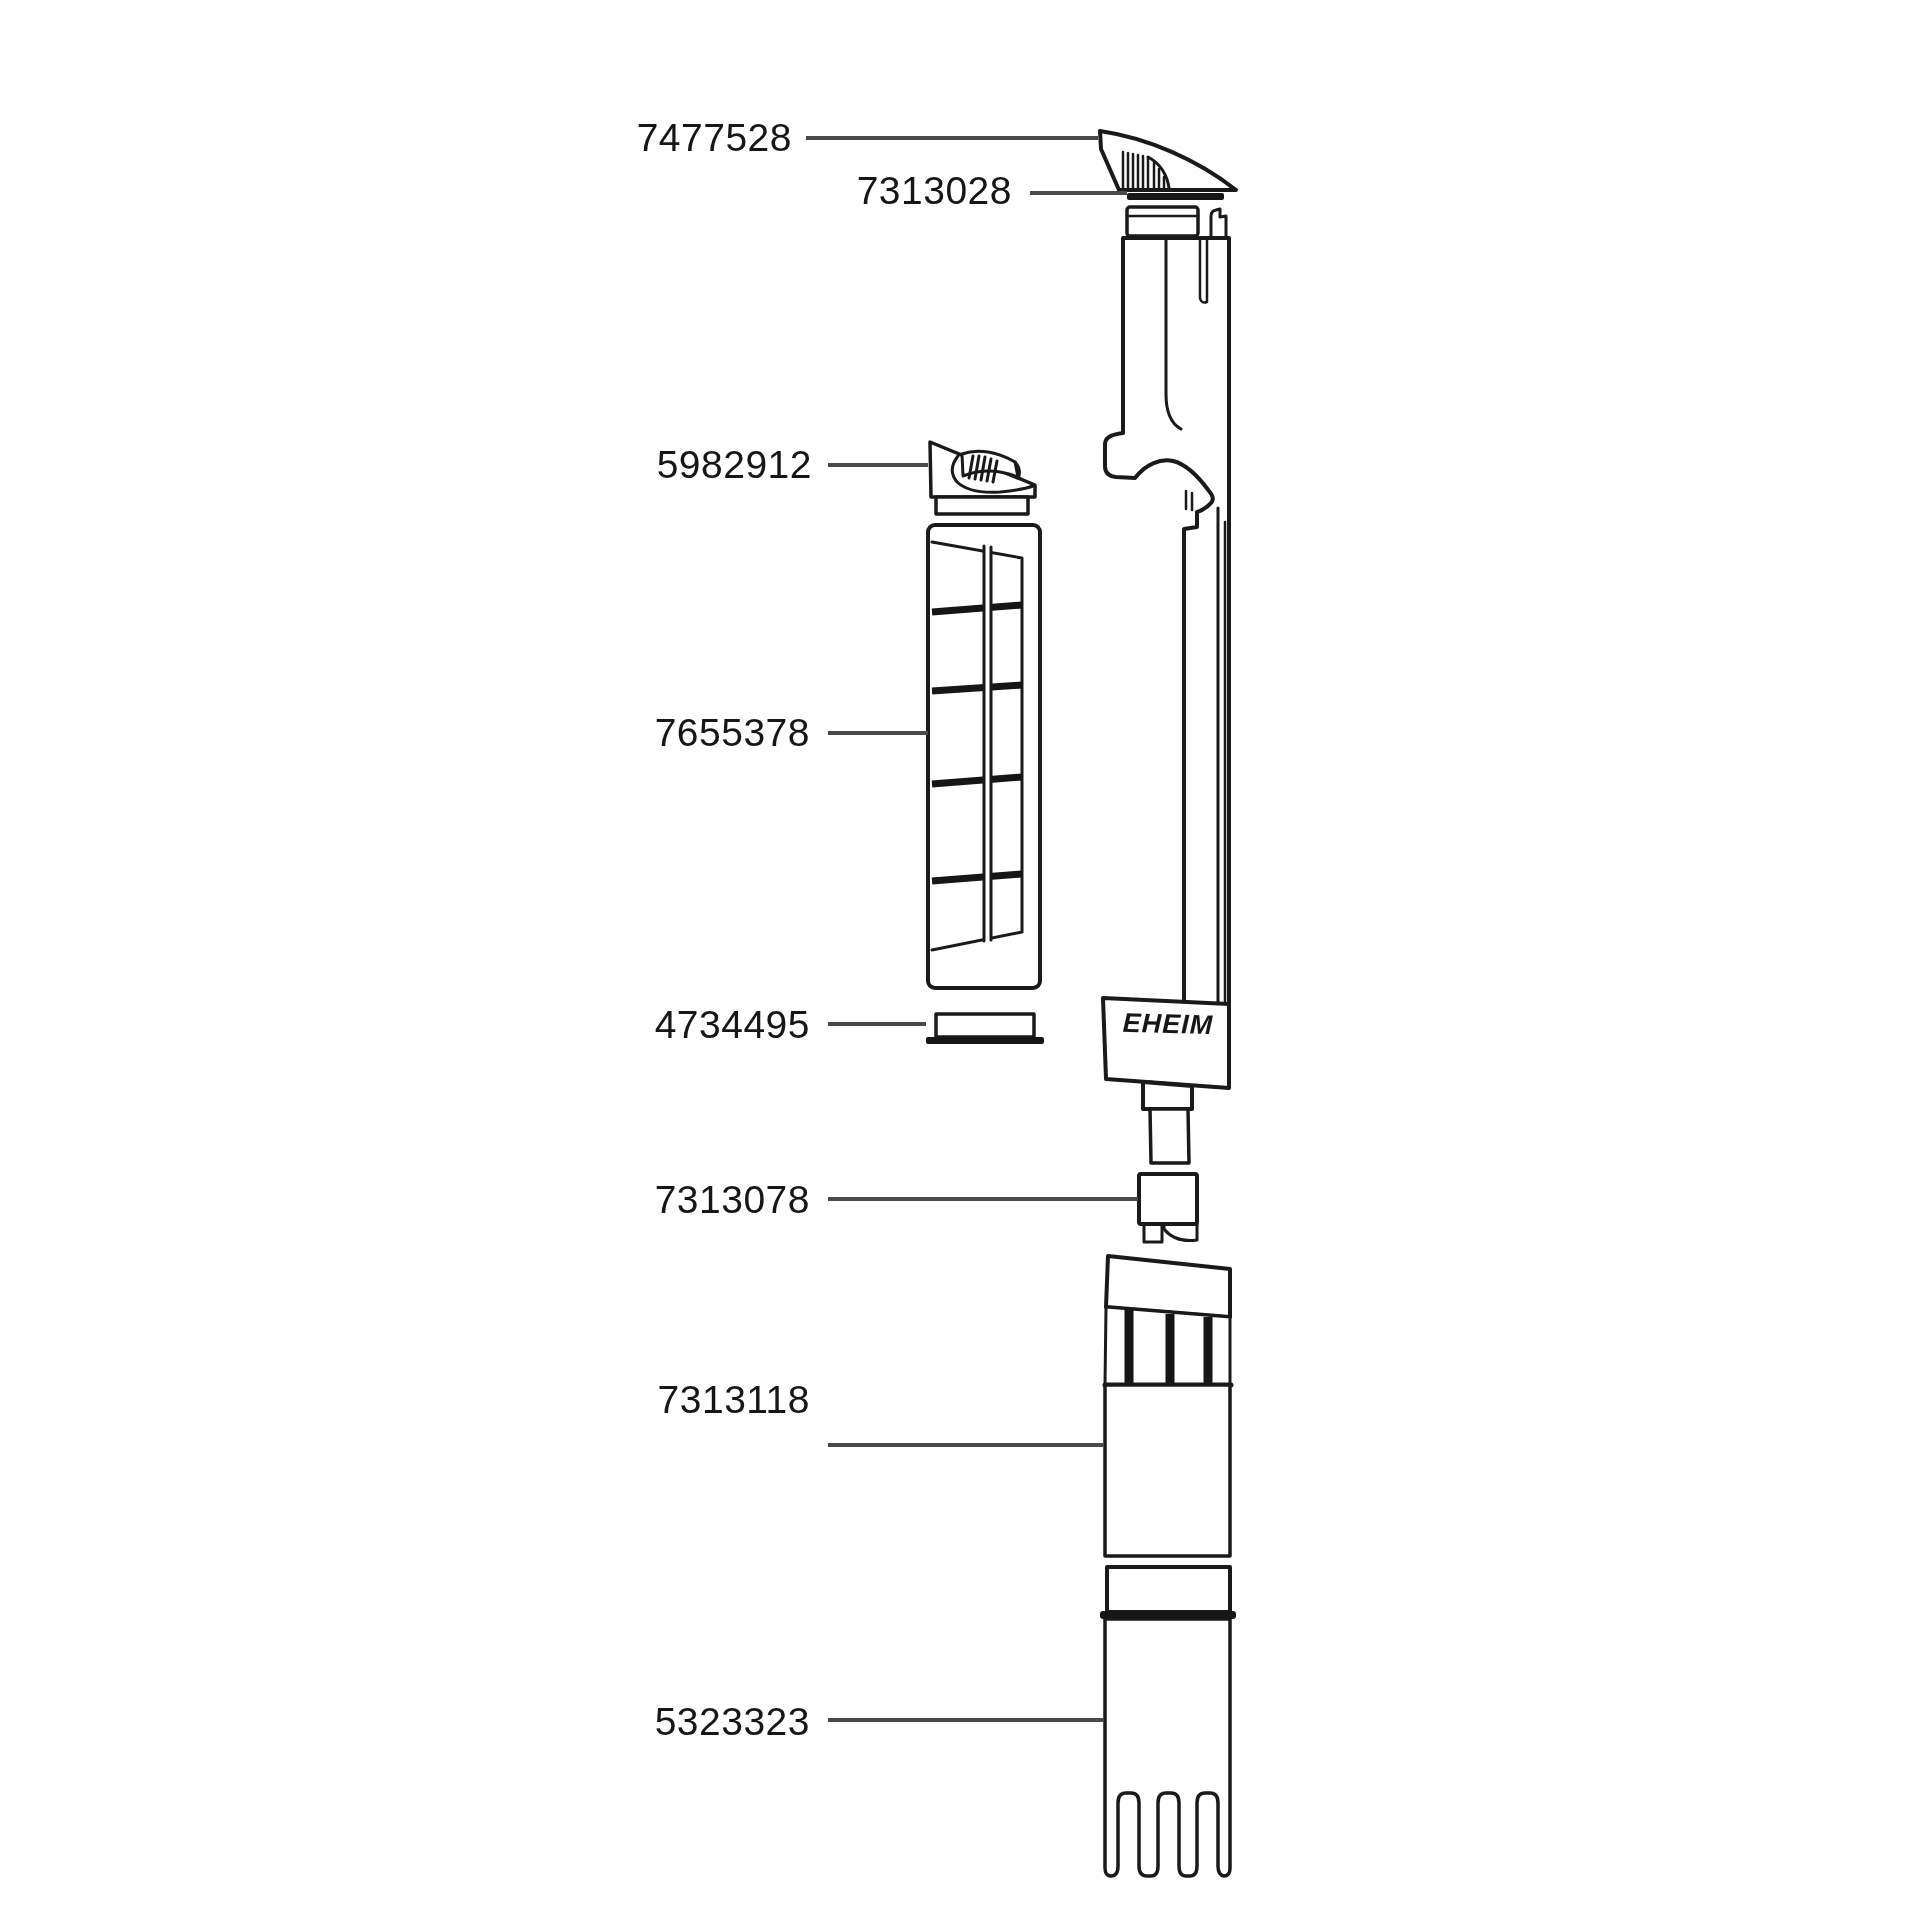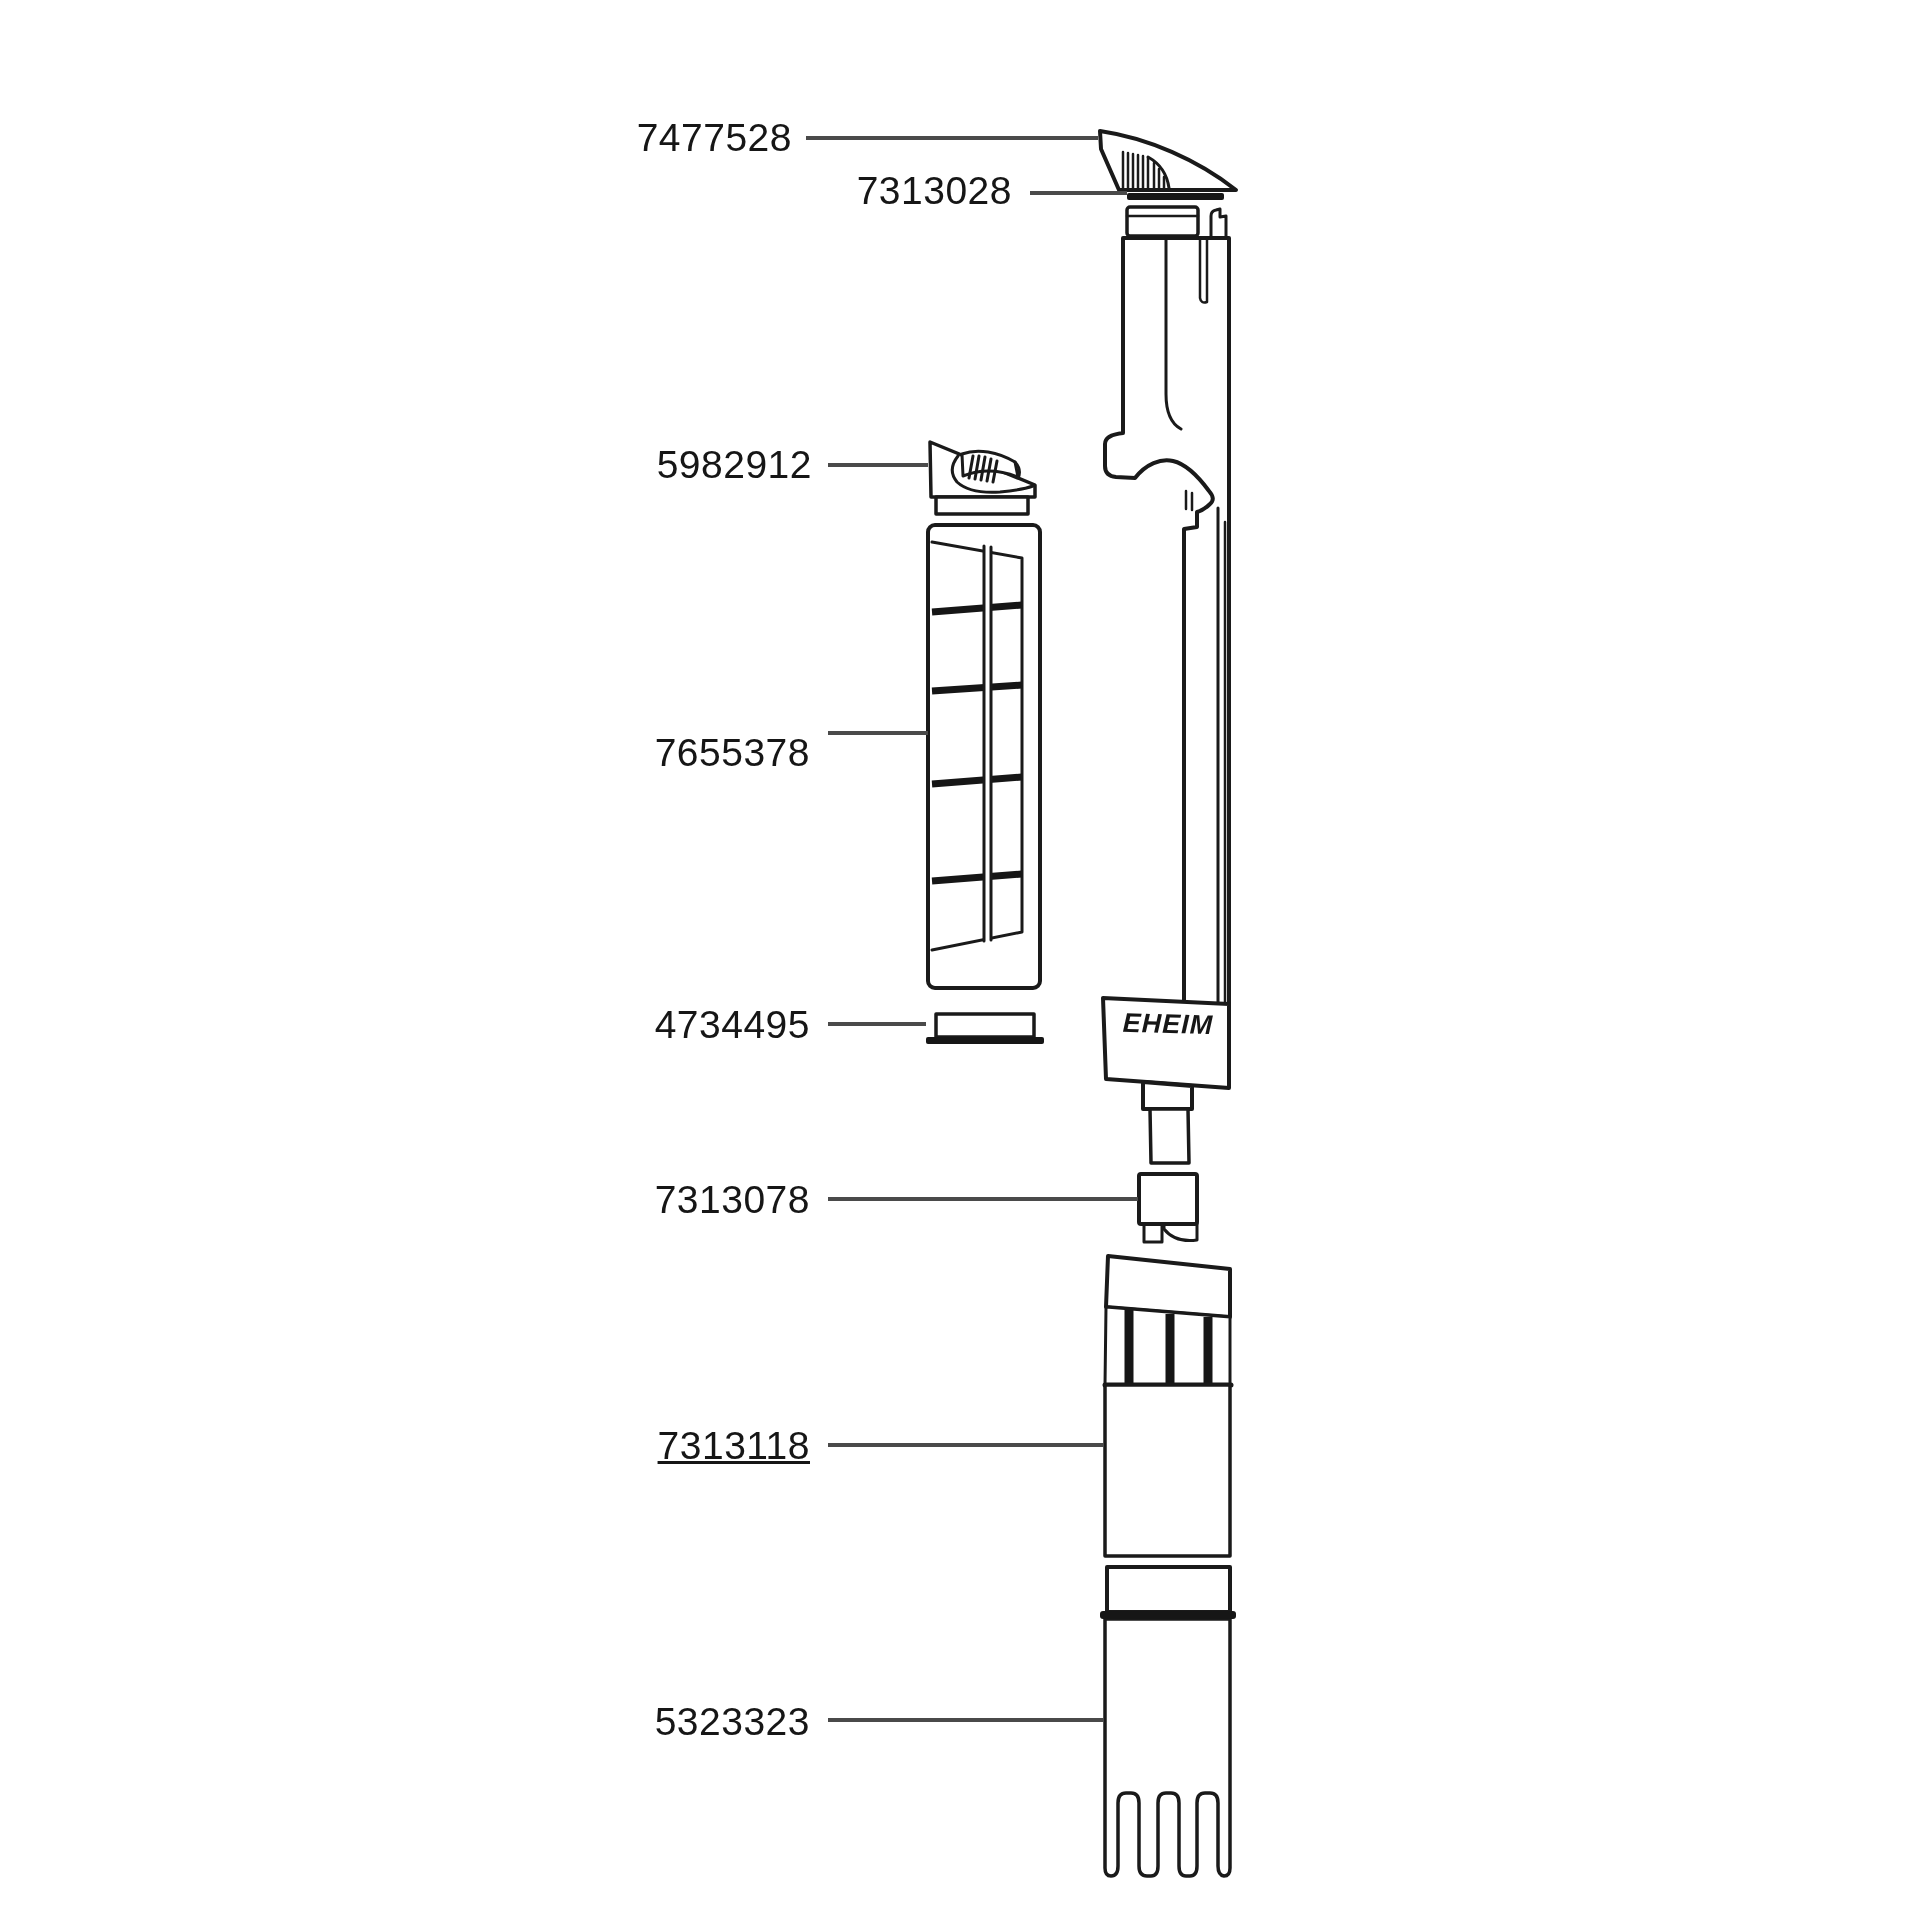--- a/index.html
+++ b/index.html
@@ -110,21 +110,21 @@
   <div class="leader" style="left:828px;top:463px;width:100px;"></div>
   <div class="leader" style="left:828px;top:731px;width:100px;"></div>
   <div class="leader" style="left:828px;top:1022px;width:98px;"></div>
   <div class="leader" style="left:828px;top:1197px;width:310px;"></div>
   <div class="leader" style="left:828px;top:1443px;width:276px;"></div>
   <div class="leader" style="left:828px;top:1718px;width:276px;"></div>
 
   <div class="part-label" style="right:1128px;top:113px;">7477528</div>
   <div class="part-label" style="right:908px;top:166px;text-align:right;">7313028</div>
   <div class="part-label" style="right:1108px;top:440px;">5982912</div>
-  <div class="part-label" style="right:1110px;top:708px;margin-top:20px;">7655378</div>
+  <div class="part-label" style="right:1110px;top:708px;">7655378</div>
   <div class="part-label" style="right:1110px;top:1000px;">4734495</div>
   <div class="part-label" style="right:1110px;top:1175px;margin-left:25px;">7313078</div>
-  <div class="part-label" style="right:1110px;top:1421px;text-decoration:underline;">7313118</div>
+  <div class="part-label" style="right:1110px;top:1375px;">7313118</div>
   <div class="part-label" style="right:1110px;top:1697px;">5323323</div>
 
   <div class="eheim-logo">EHEIM</div>
 
 </div>
 
 </body></html>

